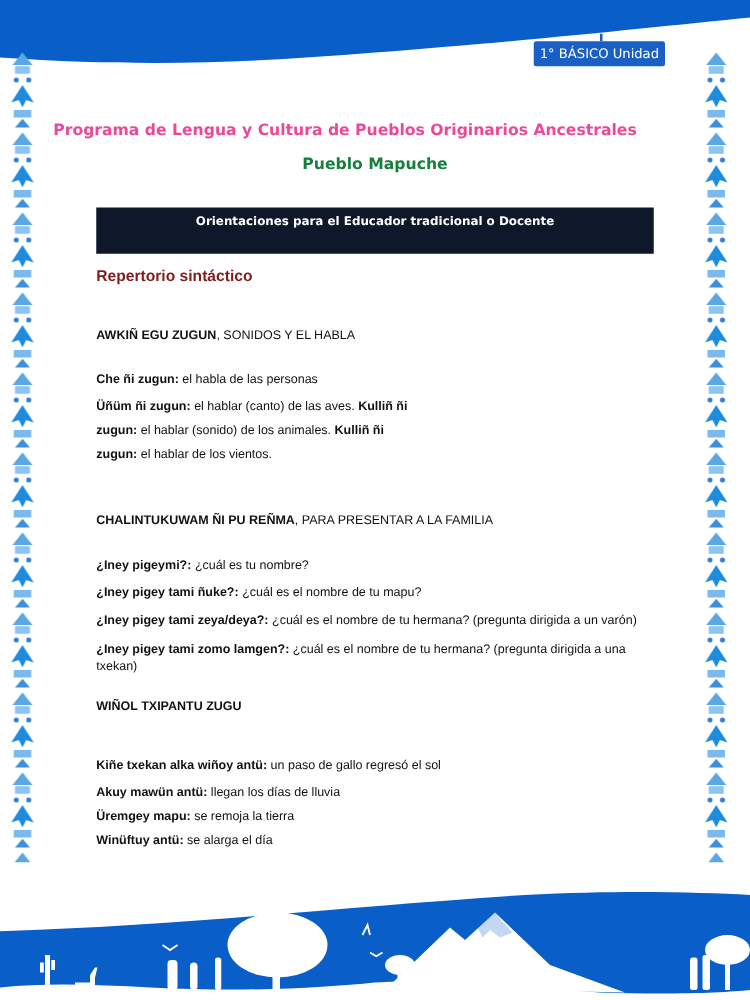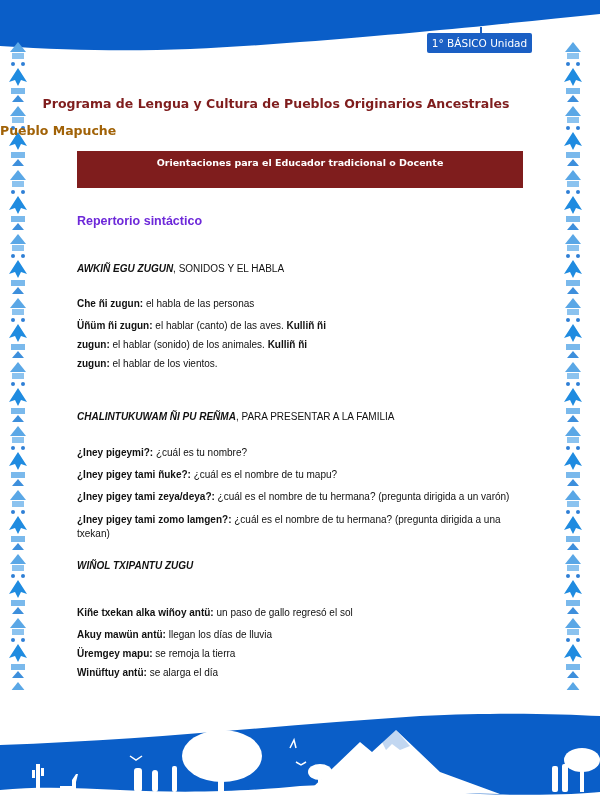--- a/index.html
+++ b/index.html
@@ -20,40 +20,40 @@
   .unit-badge::before {
     content: ""; position: absolute; left: 50%; top: -6px; width: 2px; height: 6px; background:#1a5fc4;
   }
   .border-col { position: absolute; top: 40px; width: 22px; height: 650px; }
   .border-left { left: 7px; }
   .border-right { left: 562px; }
   .border-col svg { display:block; }
 
   .title-1 {
     position: absolute; left: 0; width: 552px; top: 96px; text-align: center;
-    font-family: "DejaVu Sans", sans-serif; font-weight: bold; font-size: 12.5px; color: #7f1d1d;
+    font-family: "DejaVu Sans", sans-serif; font-weight: bold; font-size: 12.5px; color: #ec4899;
   }
   .title-2 {
-    position: absolute; left: 0; width: 600px; top: 123px; 
-    font-family: "DejaVu Sans", sans-serif; font-weight: bold; font-size: 12.5px; color: #a16207;
+    position: absolute; left: 0; width: 600px; top: 123px; text-align: center;
+    font-family: "DejaVu Sans", sans-serif; font-weight: bold; font-size: 12.5px; color: #15803d;
   }
   .orient-box {
-    position: absolute; left: 77px; top: 151px; width: 446px; height: 37px;
-    background: #7f1d1d; color: #fff; text-align: center;
+    position: absolute; left: 77px; top: 166px; width: 446px; height: 37px;
+    background: #0f172a; color: #fff; text-align: center;
     font-family: "DejaVu Sans", sans-serif; font-weight: bold; font-size: 9.5px;
     box-sizing: border-box; padding-top: 6px;
   }
   .section-title {
     position: absolute; left: 77px; top: 214px;
-    color: #6d28d9; font-weight: bold; font-size: 12.5px;
+    color: #7f1d1d; font-weight: bold; font-size: 12.5px;
   }
   .line { position: absolute; left: 77px; width: 450px; font-size: 10px; line-height: 14px; }
   .line .term { font-weight: bold; text-align: right; }
   .head-line { position:absolute; left: 77px; font-size: 10px; line-height: 14px; }
-  .head-line .term { font-weight: bold; font-style: italic; }
+  .head-line .term { font-weight: bold; }
 
   .bottom-band { position: absolute; left: 0; top: 690px; width: 600px; height: 110px; }
   .bottom-band svg { display:block; }
 </style>
 </head>
 <body>
 
 <div class="top-band">
   <svg width="600" height="60" viewBox="0 0 600 60">
     <path d="M0 0 H600 V14 C520 22 430 32 300 42 C200 50 120 54 0 46 Z" fill="#0a5ec8"></path>

